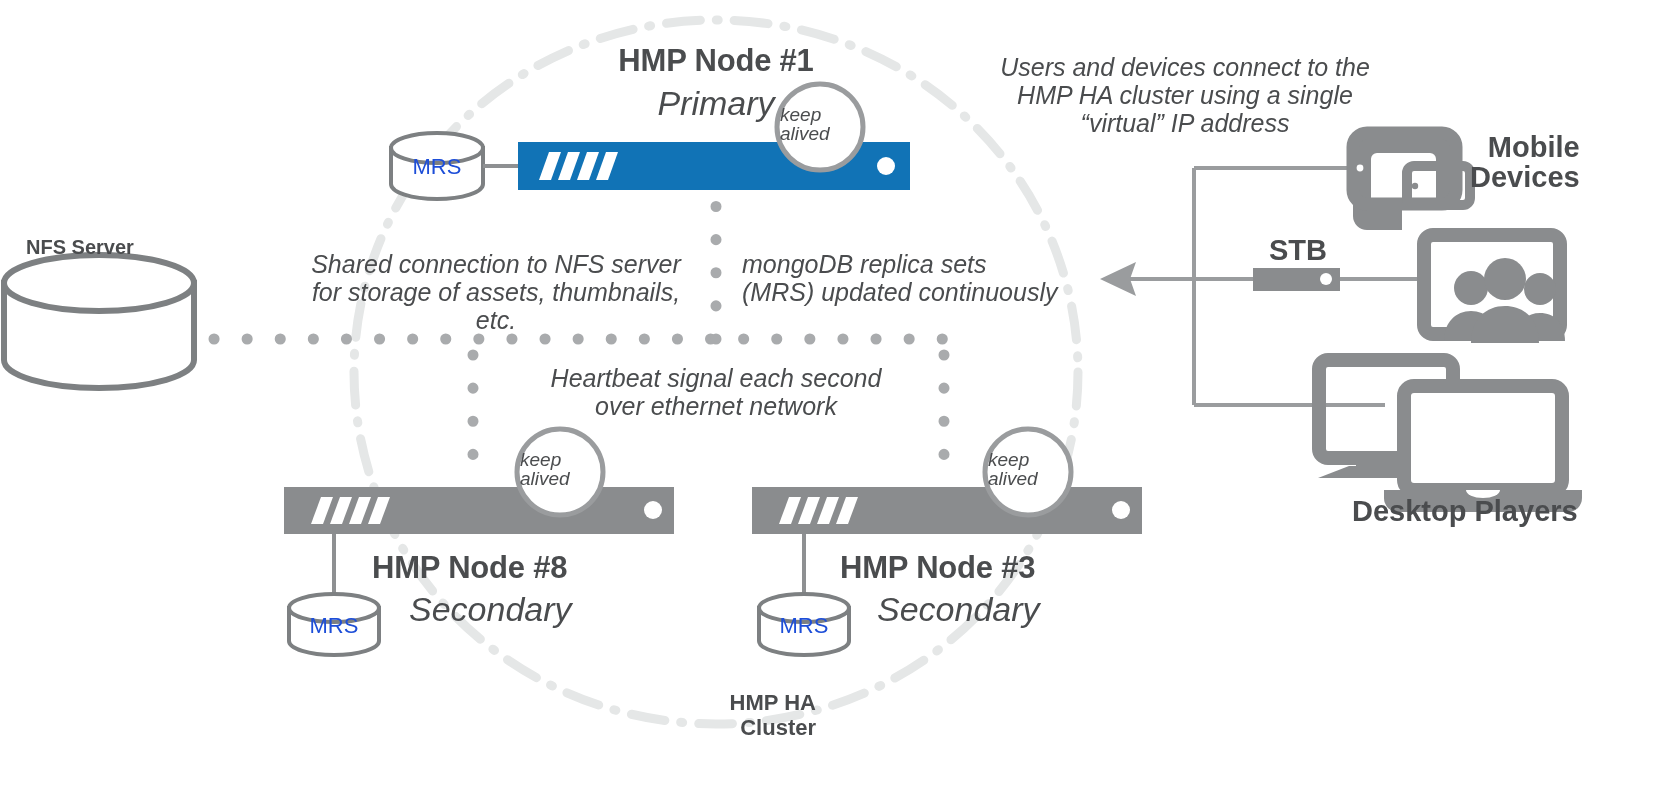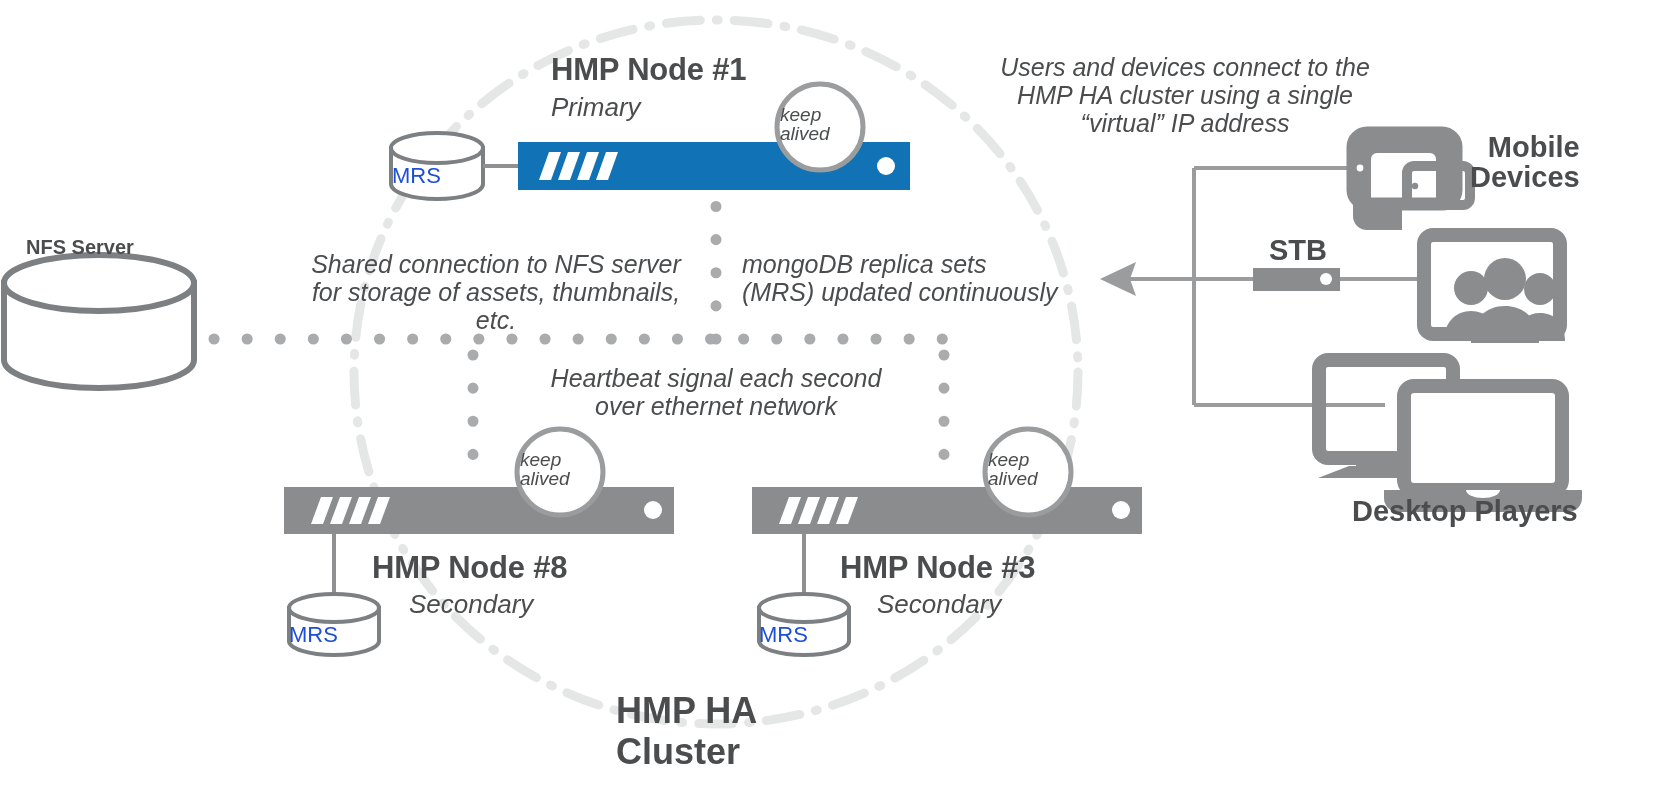--- a/index.html
+++ b/index.html
@@ -7,28 +7,28 @@
     width:1664px;height:810px;position:relative;overflow:hidden;
     font-family:"Liberation Sans", sans-serif;
     color:#4d4f51;
   }
   #stage{position:absolute;left:0;top:0;width:1664px;height:810px;}
   #svgroot{position:absolute;left:0;top:0;width:1664px;height:810px;}
   .lbl{position:absolute;white-space:pre;line-height:1.12;}
   .bold{font-weight:bold;color:#4a4c4e;}
   .ital{font-style:italic;color:#4a4c4e;}
   .t-node{font-size:31px;letter-spacing:-0.2px;}
-  .t-role{font-size:26px;}
+  .t-role{font-size:34px;}
   .t-note{font-size:25px;text-align:center;}
   .t-dev{font-size:29px;text-align:right;}
   .t-nfs{font-size:20px;}
-  .t-cluster{font-size:36px;text-align:left;}
+  .t-cluster{font-size:22px;text-align:right;}
   .t-mrs{font-size:22px;color:#1d4ed8;}
   .t-keep{font-size:19px;color:#4a4c4e;text-align:left;line-height:1.02;}
-  .ctr{text-align:left;margin-top:9px;}
+  .ctr{text-align:center;}
 </style>
 </head>
 <body>
 
 <div id="stage">
 
   <svg id="svgroot" viewBox="0 0 1664 810">
     <defs>
       <clipPath id="clipAll">
           <rect x="0" y="0" width="1664" height="810"></rect>

